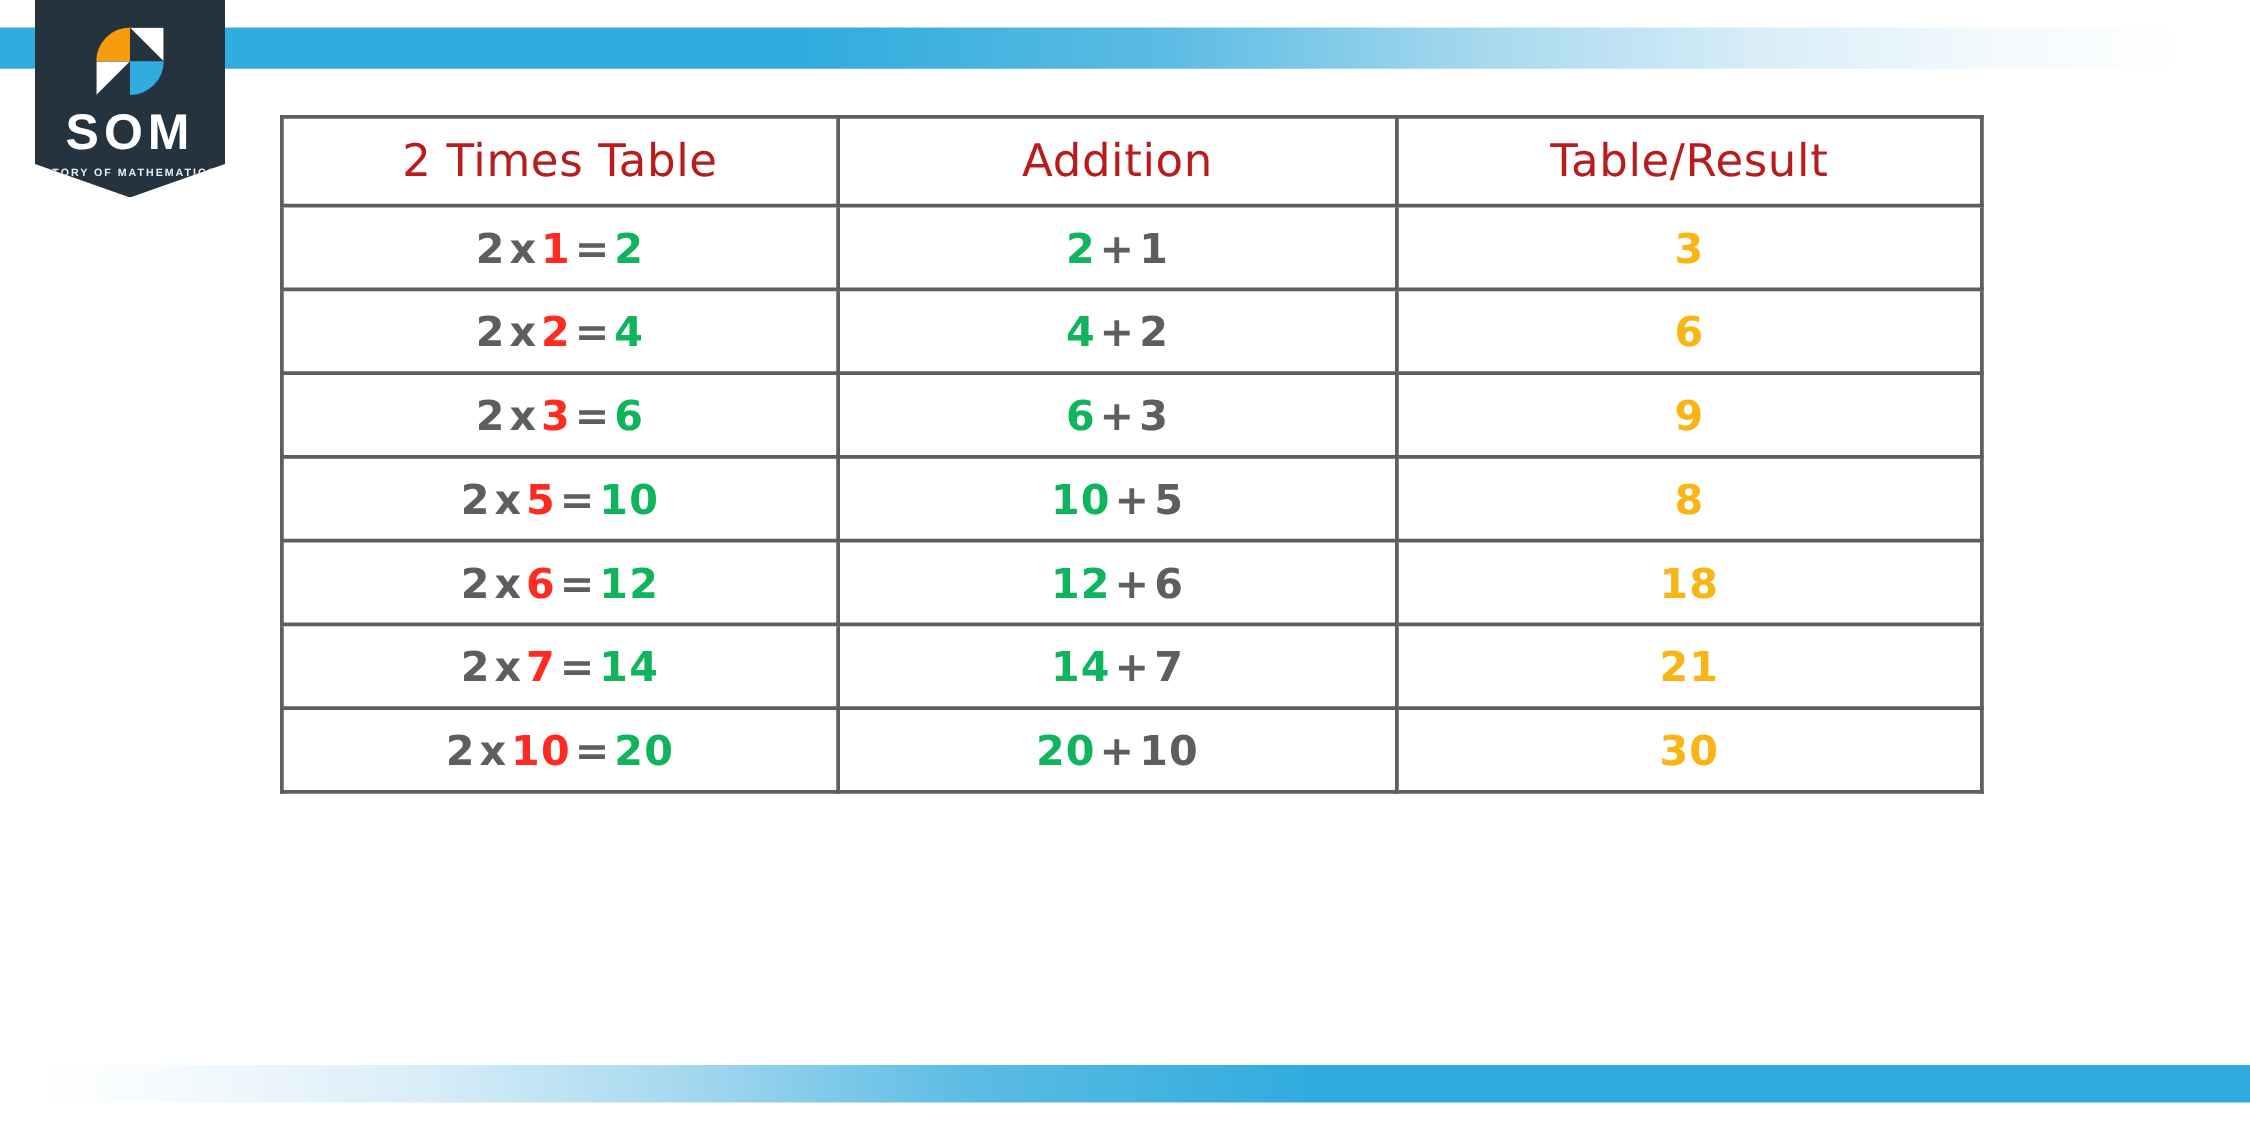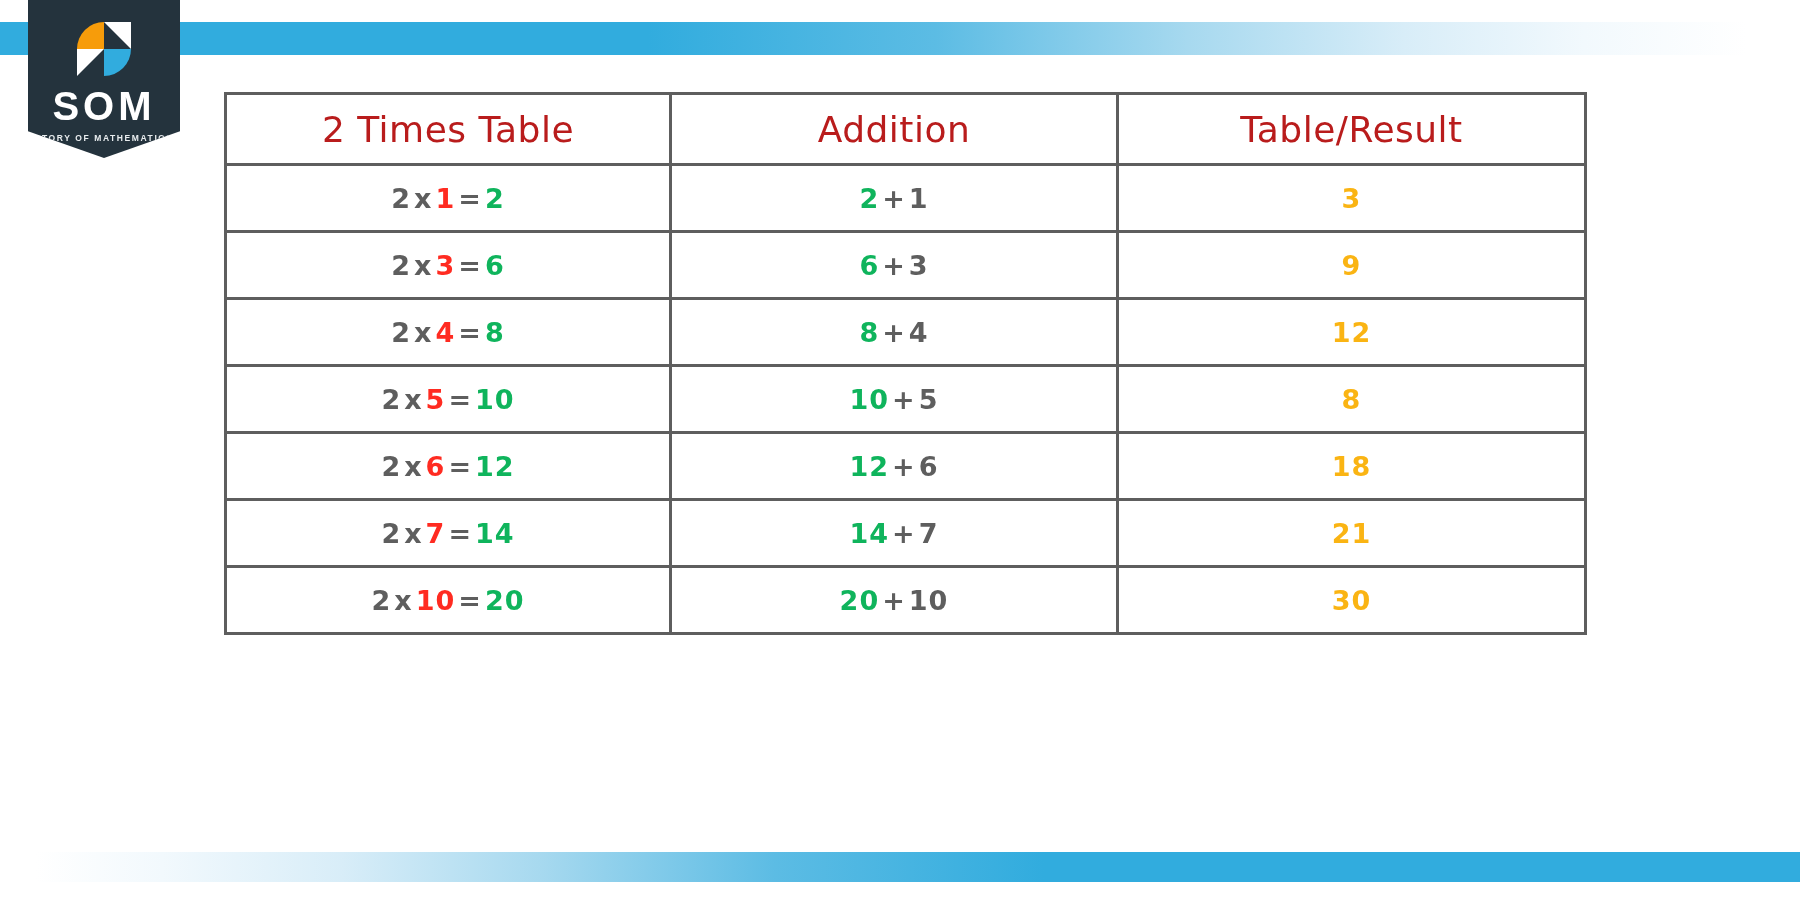--- a/index.html
+++ b/index.html
@@ -118,21 +118,21 @@
   .times-table th {
     height: 68px;
     color: #b91c1c;
     font-size: 36px;
     font-family: "DejaVu Sans", sans-serif;
     font-weight: 400;
     letter-spacing: 0.5px;
   }
 
   .cell-txt {
-    font-size: 27px;
+    font-size: 33px;
     font-family: "DejaVu Sans", sans-serif;
     white-space: nowrap;
     letter-spacing: 1px;
   }
   .n-gray  { color: #5E5E5E; font-weight: 700; }
   .n-red   { color: #FF2B21; font-weight: 700; }
   .n-green { color: #0FB45C; font-weight: 700; }
   .n-amber { color: #FAB413; font-weight: 700; }
   .op      { color: #5E5E5E; font-weight: 700; padding: 0 3px; }
 </style>
@@ -166,30 +166,30 @@
       <th>Table/Result</th>
     </tr>
   </thead>
   <tbody id="tbody">
       <tr>
         <td><span class="cell-txt"><span class="n-gray">2</span><span class="op">x</span><span class="n-red">1</span><span class="op">=</span><span class="n-green">2</span></span></td>
         <td><span class="cell-txt"><span class="n-green">2</span><span class="op">+</span><span class="n-gray">1</span></span></td>
         <td><span class="cell-txt"><span class="n-amber">3</span></span></td>
       </tr>
       <tr>
+        <td><span class="cell-txt"><span class="n-gray">2</span><span class="op">x</span><span class="n-red">2</span><span class="op">=</span><span class="n-green">4</span></span></td>
+        <td><span class="cell-txt"><span class="n-green">4</span><span class="op">+</span><span class="n-gray">2</span></span></td>
+        <td><span class="cell-txt"><span class="n-amber">6</span></span></td>
+      </tr>
+      <tr>
         <td><span class="cell-txt"><span class="n-gray">2</span><span class="op">x</span><span class="n-red">3</span><span class="op">=</span><span class="n-green">6</span></span></td>
         <td><span class="cell-txt"><span class="n-green">6</span><span class="op">+</span><span class="n-gray">3</span></span></td>
         <td><span class="cell-txt"><span class="n-amber">9</span></span></td>
       </tr>
       <tr>
-        <td><span class="cell-txt"><span class="n-gray">2</span><span class="op">x</span><span class="n-red">4</span><span class="op">=</span><span class="n-green">8</span></span></td>
-        <td><span class="cell-txt"><span class="n-green">8</span><span class="op">+</span><span class="n-gray">4</span></span></td>
-        <td><span class="cell-txt"><span class="n-amber">12</span></span></td>
-      </tr>
-      <tr>
         <td><span class="cell-txt"><span class="n-gray">2</span><span class="op">x</span><span class="n-red">5</span><span class="op">=</span><span class="n-green">10</span></span></td>
         <td><span class="cell-txt"><span class="n-green">10</span><span class="op">+</span><span class="n-gray">5</span></span></td>
         <td><span class="cell-txt"><span class="n-amber">8</span></span></td>
       </tr>
       <tr>
         <td><span class="cell-txt"><span class="n-gray">2</span><span class="op">x</span><span class="n-red">6</span><span class="op">=</span><span class="n-green">12</span></span></td>
         <td><span class="cell-txt"><span class="n-green">12</span><span class="op">+</span><span class="n-gray">6</span></span></td>
         <td><span class="cell-txt"><span class="n-amber">18</span></span></td>
       </tr>
       <tr>

